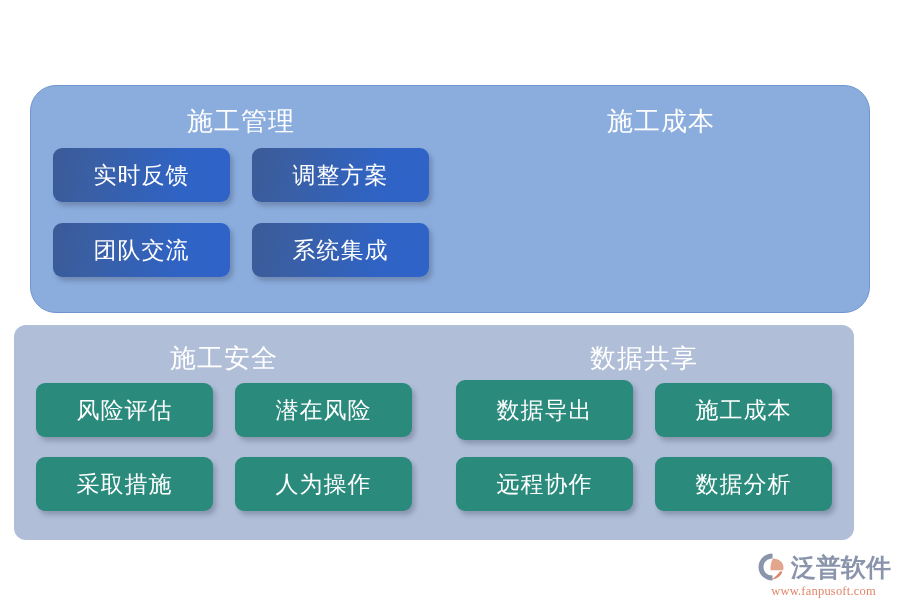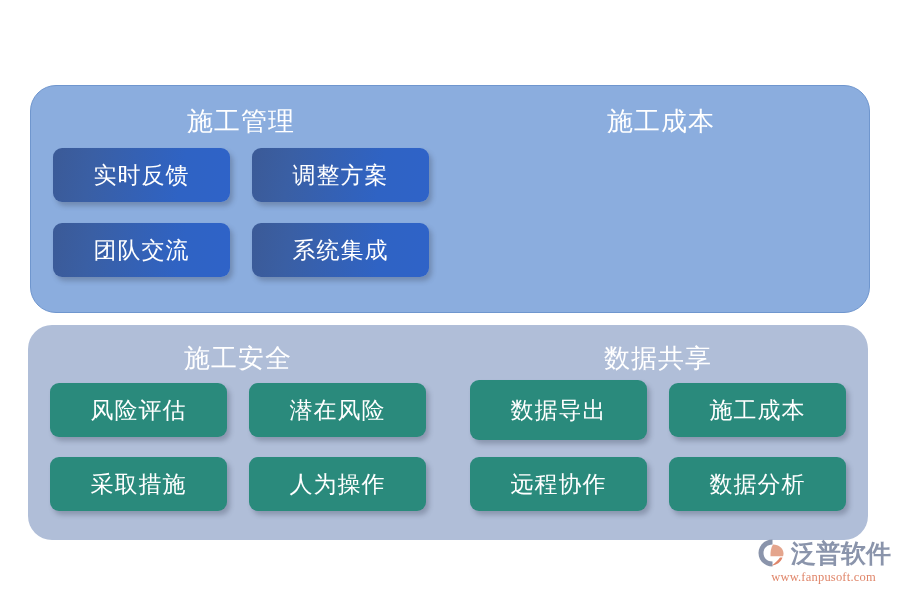--- a/index.html
+++ b/index.html
@@ -47,26 +47,26 @@
     left: 30px;
     top: 85px;
     width: 840px;
     height: 228px;
     background: #8badde;
     border: 1px solid #6f96ce;
     border-radius: 26px;
   }
 
   .panel-gray {
-    left: 28px;
+    left: 14px;
     top: 325px;
     width: 840px;
     height: 215px;
     background: #b0bed8;
-    border-radius: 24px;
+    border-radius: 12px;
   }
 
   
   .group {
     position: absolute;
     top: 0;
     height: 100%;
   }
   .group-left  { left: 0;     width: 420px; }
   .group-right { left: 420px; width: 420px; }
@@ -124,21 +124,21 @@
 
   .item-green {
     background: #2a8a7c;
   }
   .item.tall     { height: 60px; align-self: center; }
 
   
   .logo {
     position: absolute;
     left: 757px;
-    top: 536px;
+    top: 550px;
     width: 135px;
     height: 50px;
   }
   .logo-row {
     display: flex;
     align-items: center;
     height: 33px;
   }
   .logo-mark {
     width: 30px;

